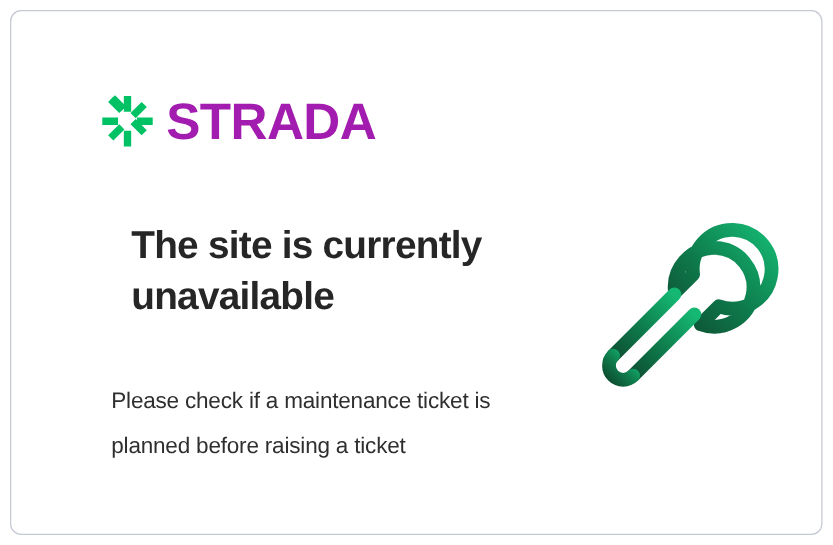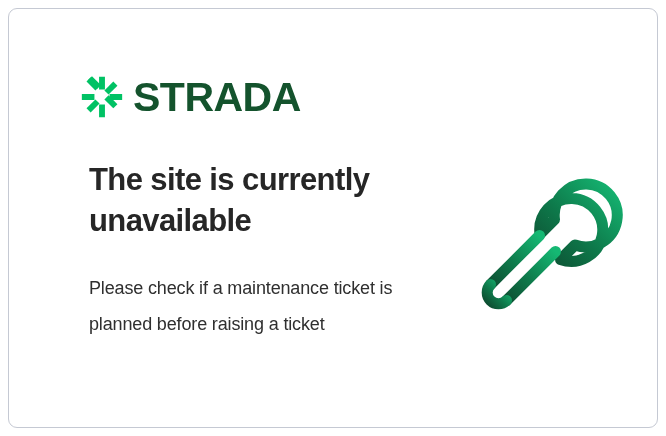--- a/index.html
+++ b/index.html
@@ -51,34 +51,34 @@
     width: 42px;
     height: 42px;
     display: block;
     flex: 0 0 auto;
   }
   .brand-word {
     font-size: 41px;
     line-height: 1;
     font-weight: 700;
     letter-spacing: -0.5px;
-    color: #14532d;
+    color: #a21caf;
     white-space: nowrap;
     font-family: "Liberation Sans", sans-serif;
   }
 
   
   .copy {
     position: absolute;
     left: 80px;
     top: 150px;
     width: 330px;
   }
   .headline {
-    margin: 0;
+    margin: 16px;
     font-size: 31px;
     line-height: 1.33;
     font-weight: 600;
     letter-spacing: -0.6px;
     color: #262626;
     font-family: "Liberation Sans", sans-serif;
   }
   .subcopy {
     margin: 0;
     padding-top: 30px;

